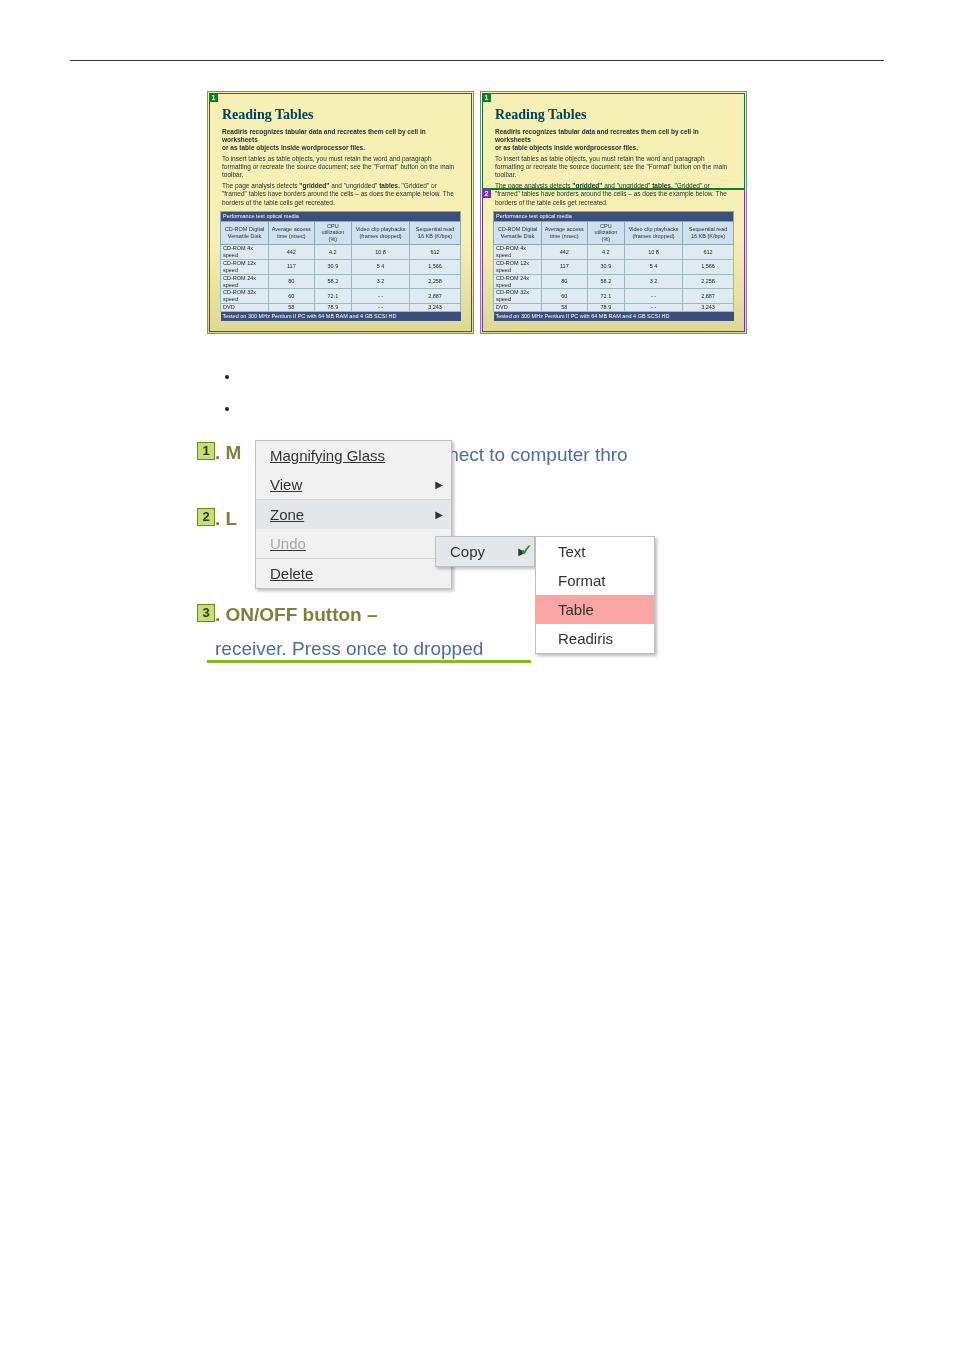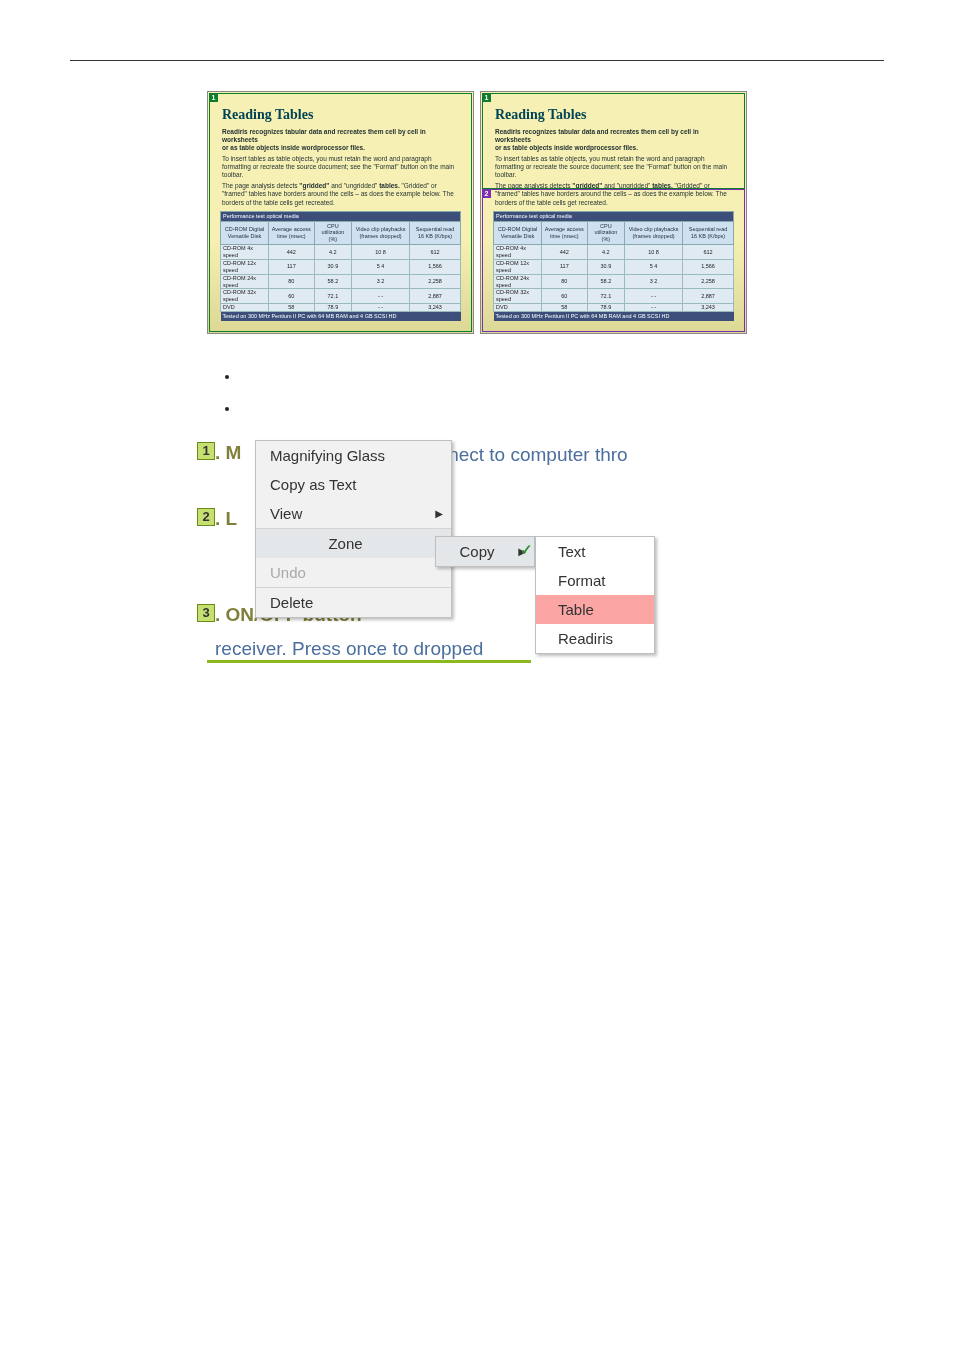--- a/index.html
+++ b/index.html
@@ -64,21 +64,21 @@
     .underline-green { border-bottom:3px solid #8ab81e; position:absolute; }
 
     .menu {
       position:absolute; background:#f1f1f1; border:1px solid #bfbfbf;
       box-shadow:2px 2px 3px rgba(0,0,0,.25);
       font-size:15px; color:#333;
     }
     .menu .item { padding:6px 30px 6px 14px; white-space:nowrap; position:relative; }
     .menu .item.sep { border-top:1px solid #d4d4d4; }
     .menu .item.dis { color:#a9a9a9; }
-    .menu .item.hi { background:#e3e7ea;text-align:center; }
+    .menu .item.hi { background:#e3e7ea; }
     .menu .item .arrow-r { position:absolute; right:8px; top:50%; transform:translateY(-50%);
       font-size:10px; color:#333;}
     .submenu { position:absolute; }
 
     .check { position:absolute; left:-16px; top:4px; color:#2f8f2f; font-weight:bold; font-size:15px;}
 
     .plain-box { position:absolute; background:#fff; border:1px solid #bfbfbf;
       box-shadow:2px 2px 3px rgba(0,0,0,.25); }
     .plain-box .item { padding:6px 30px 6px 22px; font-size:15px; color:#333; position:relative;}
     .plain-box .item.hi { background:#fca5a5; }
@@ -268,23 +268,22 @@
 
   <span class="list-num" style="top:68px;left:0;">2</span>
   <span class="bg-txt olive" style="top:68px;left:18px;">. L</span>
 
   <span class="list-num" style="top:164px;left:0;">3</span>
   <span class="bg-txt olive" style="top:164px;left:18px;">. ON/OFF button –</span>
 
   <span class="bg-txt" style="top:198px;left:18px;text-decoration:none;">receiver.   Press once to dropped</span>
   <span class="underline-green" style="top:220px;left:10px;width:324px;"></span>
 
-  <div class="menu" style="top:0;left:58px;width:197px;">
+  <div class="menu" style="top:0;left:58px;width:197px;text-decoration:underline;">
     <div class="item">Magnifying Glass</div>
-    <div class="item">Copy as Text</div>
     <div class="item"><span>View</span><span class="arrow-r">▶</span></div>
     <div class="item sep hi"><span>Zone</span><span class="arrow-r">▶</span></div>
     <div class="item dis">Undo</div>
     <div class="item sep">Delete</div>
   </div>
 
   <div class="menu submenu" style="top:96px;left:238px;width:100px;">
     <div class="item hi"><span>Copy</span><span class="arrow-r">▶</span></div>
   </div>
 

